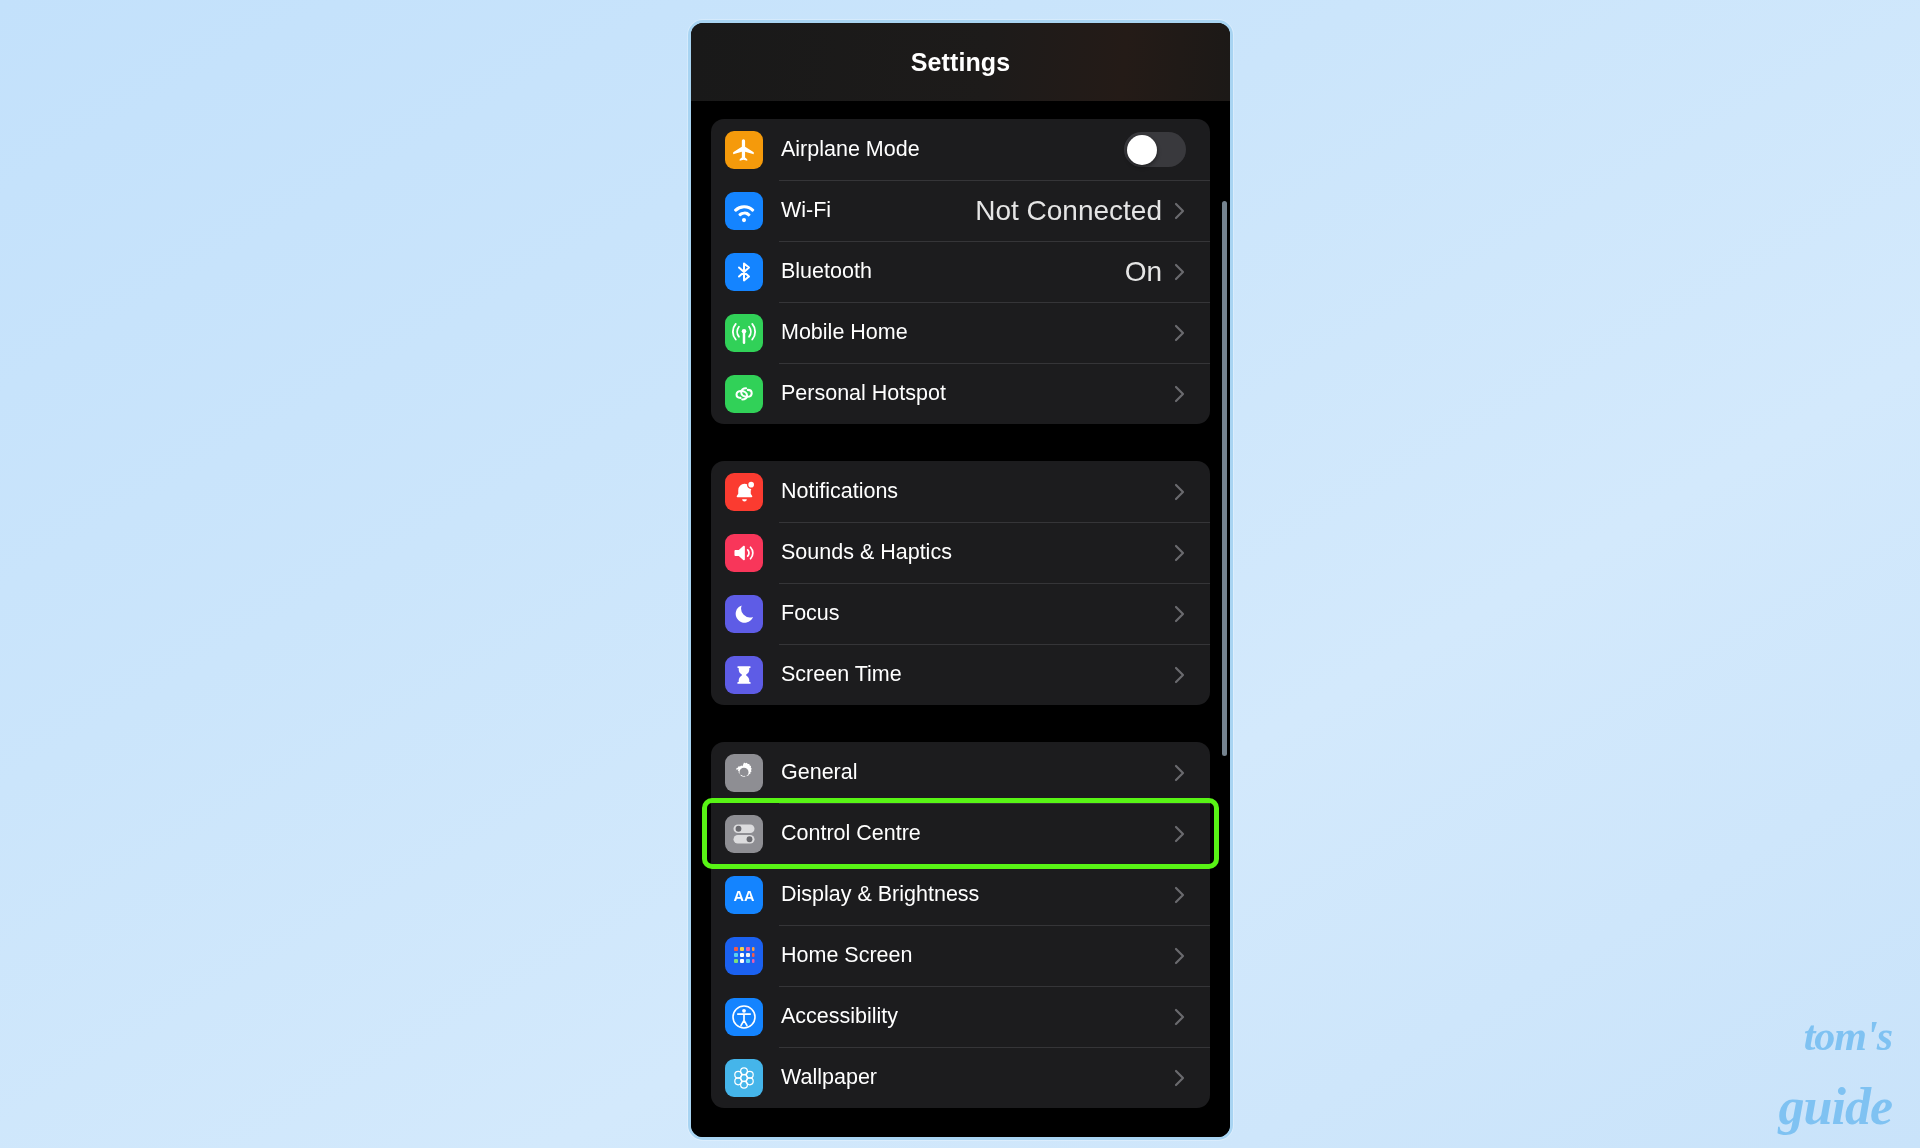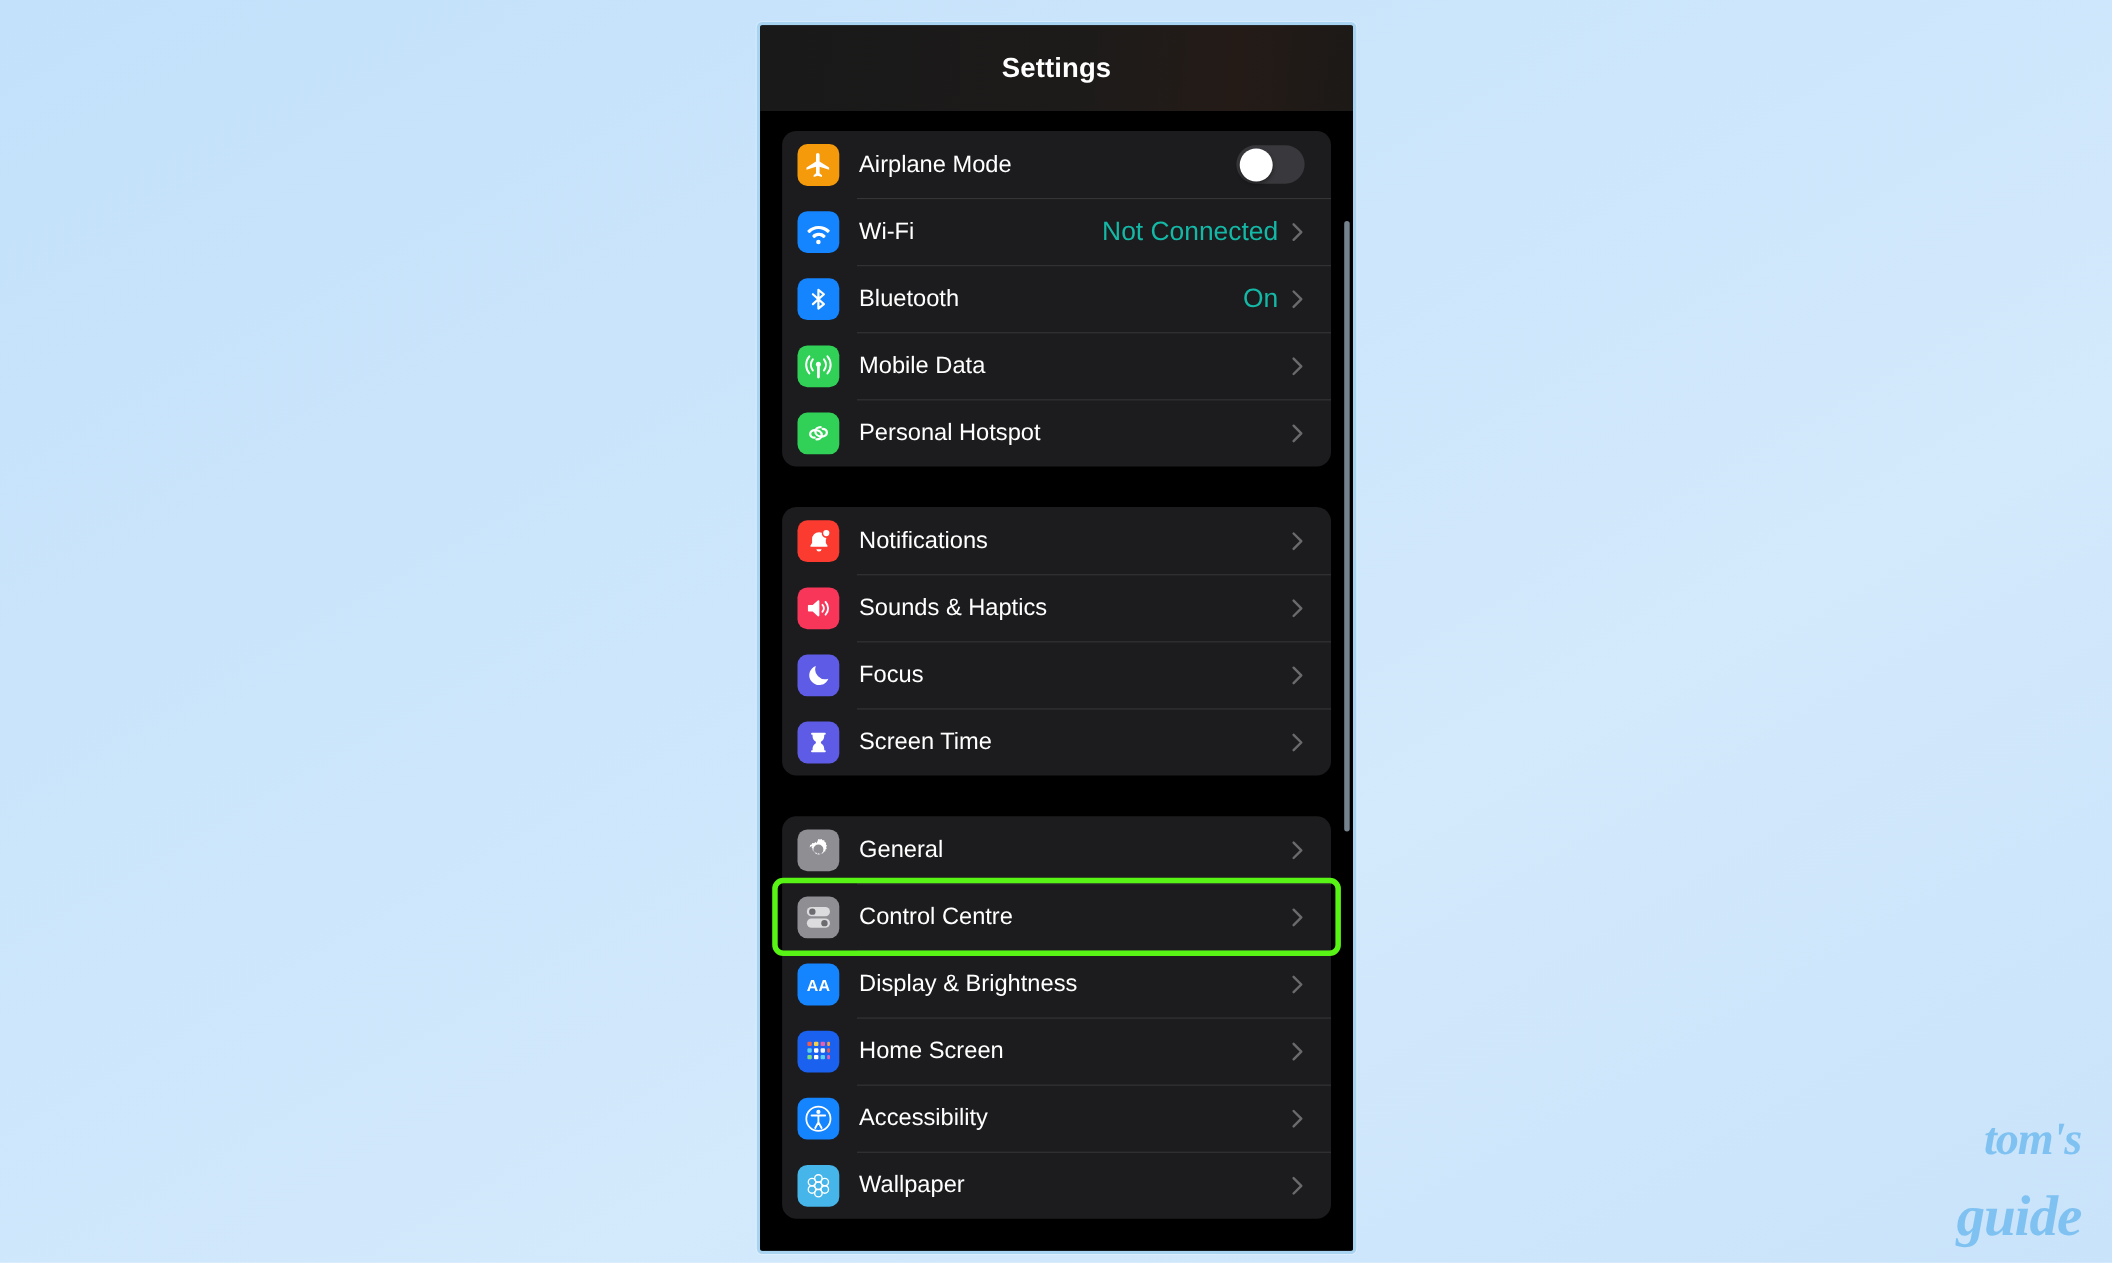--- a/index.html
+++ b/index.html
@@ -13,21 +13,21 @@
     position: relative;
   }
 
   
   #phone-frame {
     position: absolute;
     left: 688px; top: 20px;
     width: 545px; height: 1120px;
     background: #000;
     border: 3px solid #a8d4f2;
-    border-radius: 5px;
+    border-radius: 15px;
     overflow: hidden;
     box-shadow: 0 0 0 1px rgba(255,255,255,.25);
   }
 
   
   #nav-bar {
     position: relative;
     height: 78px;
     background: linear-gradient(95deg, #191919 0%, #1d1b1a 55%, #241b17 80%, #1c1917 100%);
     display: flex; align-items: center; justify-content: center;
@@ -88,22 +88,22 @@
     margin-left: 18px;
     white-space: nowrap;
   }
   .row-right {
     margin-left: auto;
     display: flex;
     align-items: center;
     gap: 12px;
   }
   .row-value {
-    color: #14b8a6;
-    font-size: 24px;
+    color: #e5e5e5;
+    font-size: 28px;
   }
   .chev {
     color: #6a6a6e;
     font-size: 22px;
     line-height: 1;
     display: block;
     width: 12px;
   }
   .chev svg { display: block; }
 
@@ -225,21 +225,21 @@
       </div>
 
       <div class="row">
         <span class="ic" style="background:#31d158;">
           <svg width="26" height="26" viewBox="0 0 24 24" fill="none" stroke="#fff" stroke-width="1.7" stroke-linecap="round">
               <path d="M7.3 6.2a7.5 7.5 0 0 0 0 9.2M4.4 3.6a11 11 0 0 0 0 14.4M16.7 6.2a7.5 7.5 0 0 1 0 9.2M19.6 3.6a11 11 0 0 1 0 14.4"></path>
               <circle cx="12" cy="10.3" r="2.1" fill="#fff" stroke="none"></circle>
               <path d="M12 12.4V21" stroke-width="2.3"></path>
             </svg>
         </span>
-        <span class="row-label">Mobile Data</span>
+        <span class="row-label">Mobile Home</span>
         <span class="row-right">
           <span class="chev">
               <svg width="12" height="20" viewBox="0 0 12 20" fill="none" stroke="#6a6a6e" stroke-width="2.2" stroke-linecap="round" stroke-linejoin="round">
                 <path d="M2 3l7 7-7 7"></path>
               </svg>
             </span>
         </span>
       </div>
 
       <div class="row">

